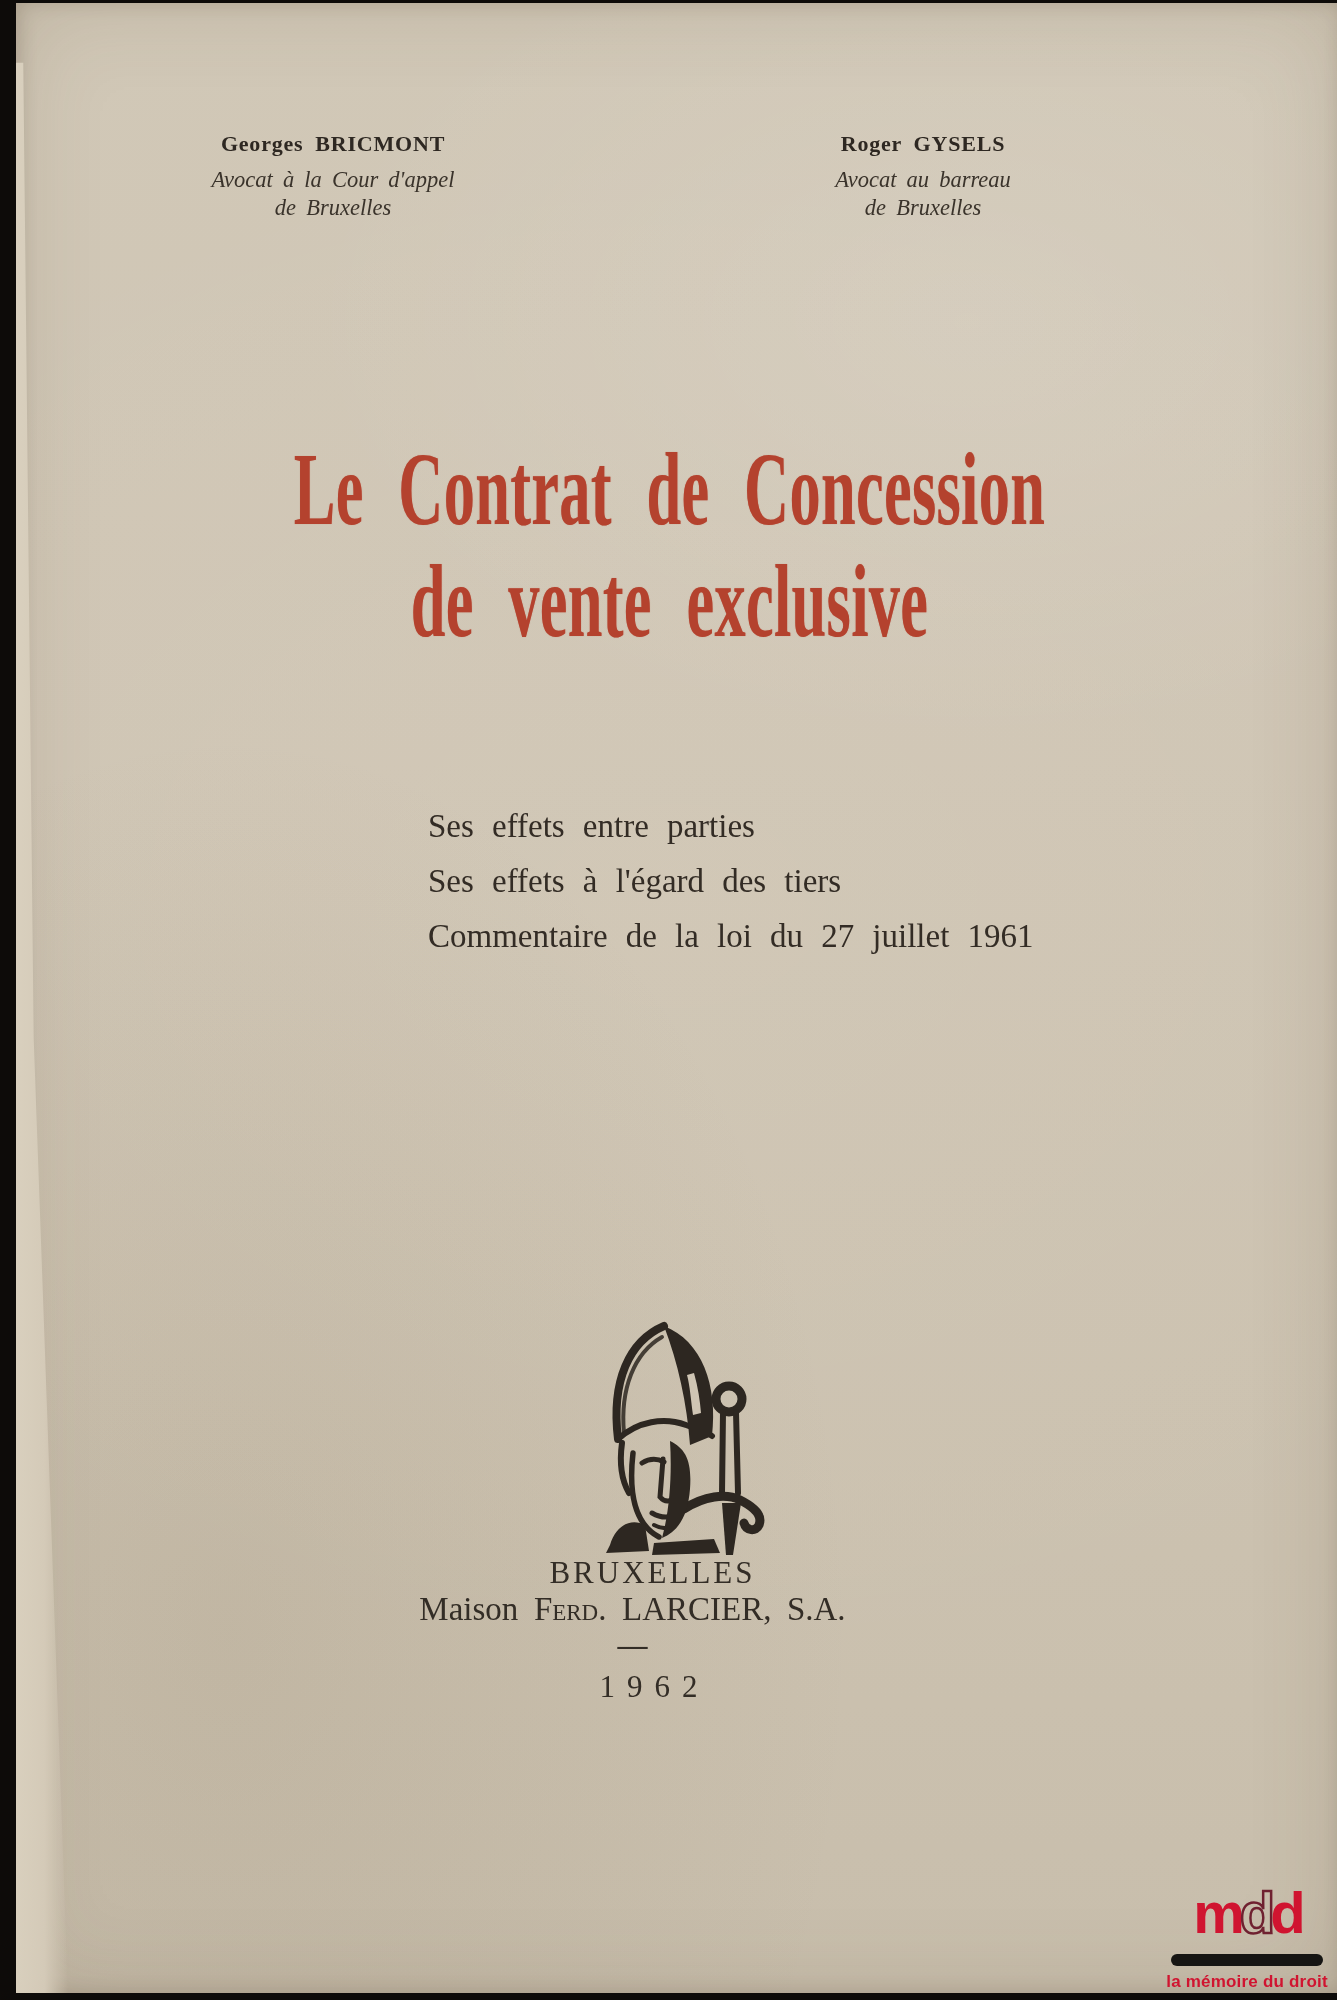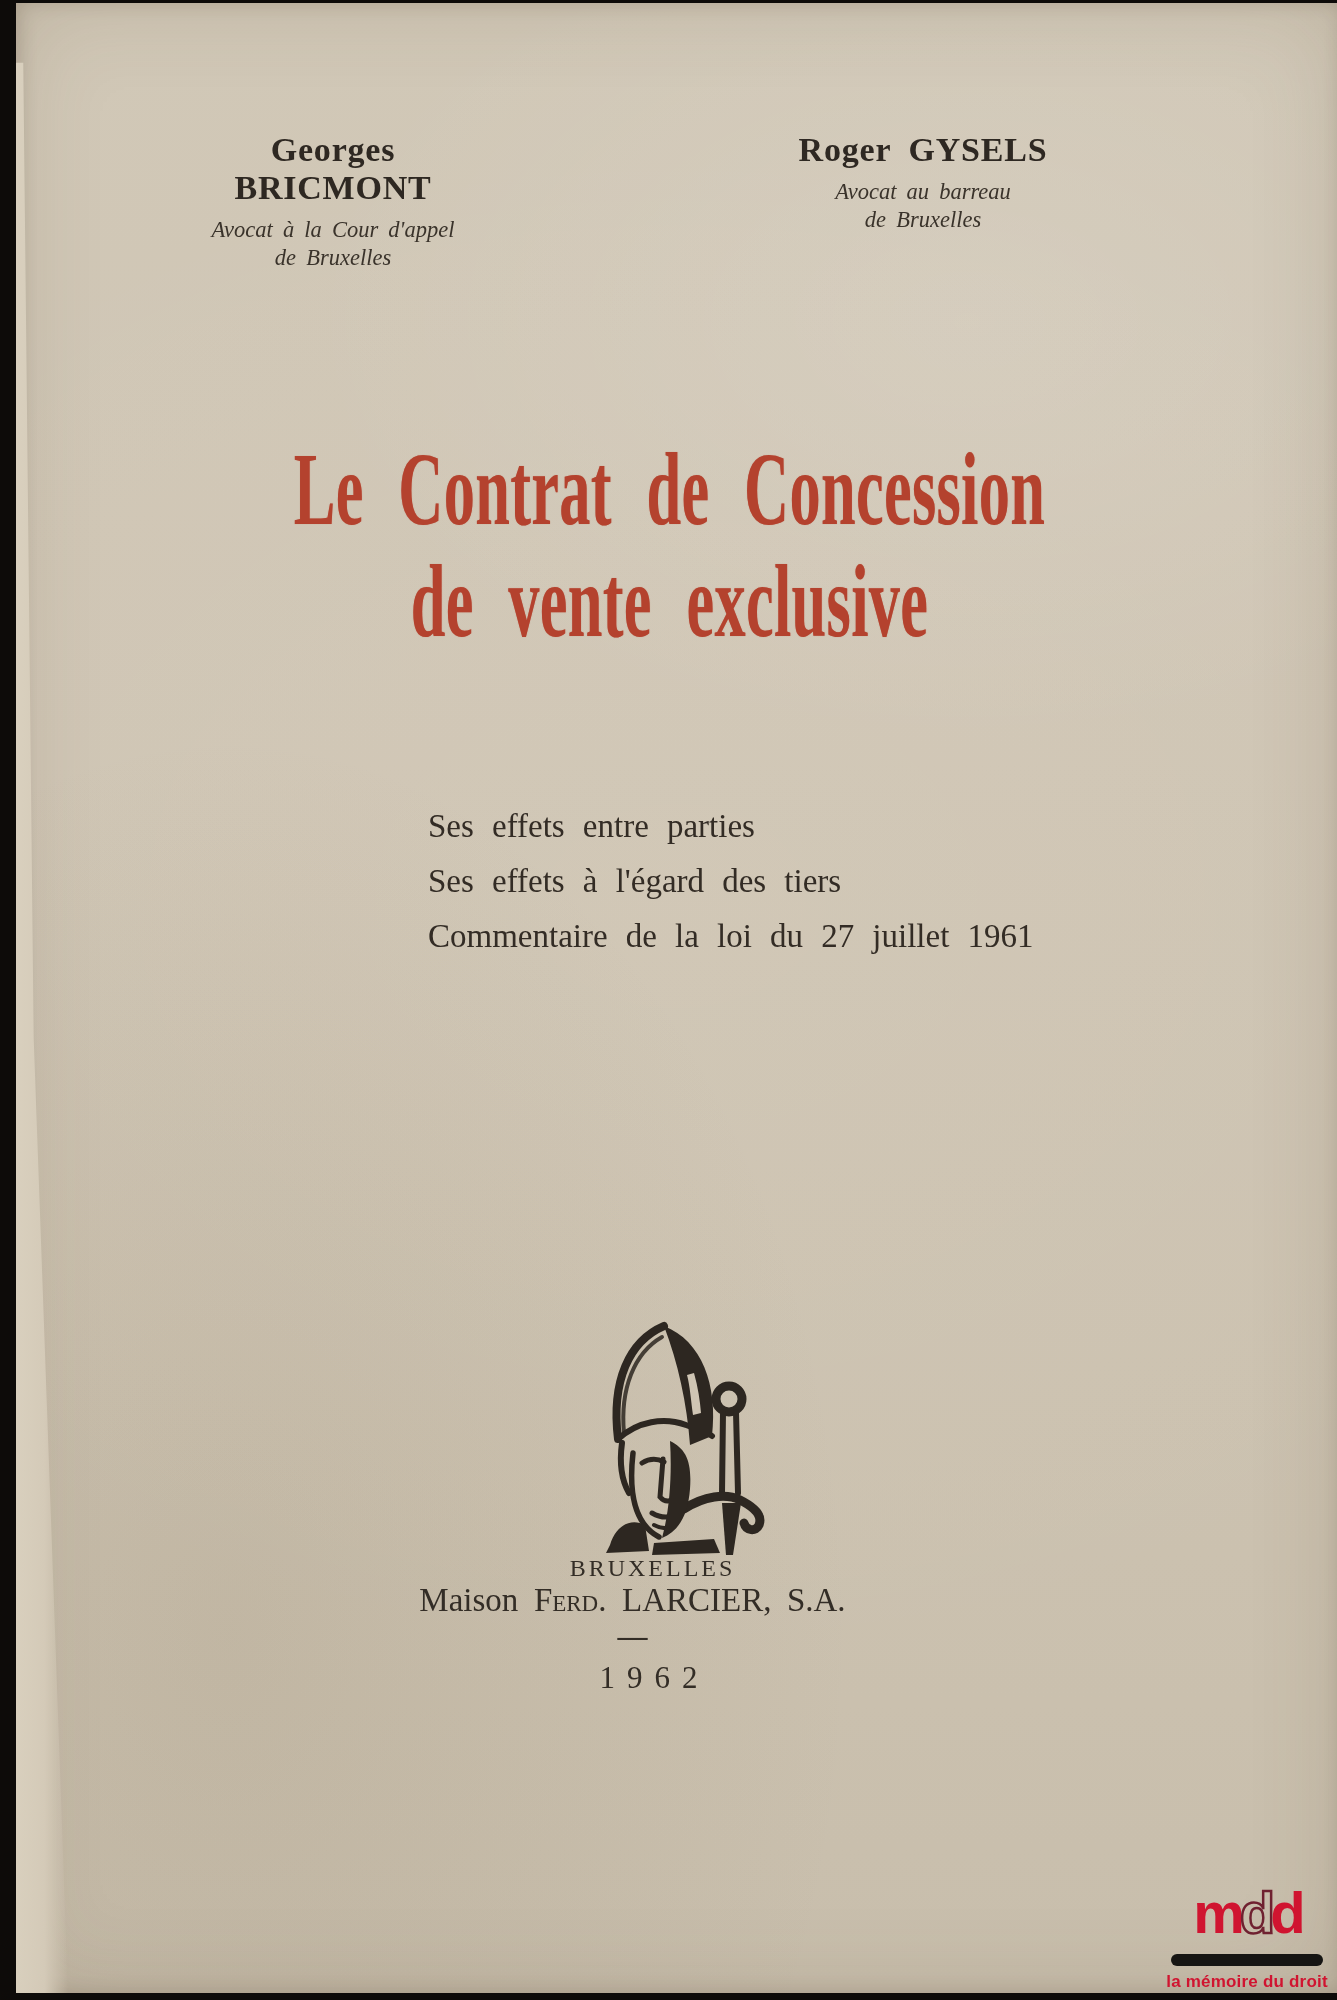--- a/index.html
+++ b/index.html
@@ -29,21 +29,21 @@
     clip-path: polygon(0 3%, 14% 3%, 34% 52%, 100% 100%, 0 100%);
     opacity: .95;
   }
   .content { position: absolute; inset: 0; z-index: 1; color: #332d26; }
 
   
   .author { position: absolute; top: 128px; width: 320px; text-align: center; }
   .author.left  { left: 157px; }
   .author.right { left: 747px; }
   .author-name {
-    font-size: 34px; font-weight: 700; letter-spacing: 0.8px;
+    font-size: 22px; font-weight: 700; letter-spacing: 0.8px;
     word-spacing: 0.25em; color: #2e2822;
   }
   .author-role { margin-top: 9px; font-style: italic; font-size: 22.5px; line-height: 28px; color: #3a332b; word-spacing: 0.2em; }
 
   
   .title-block {
     position: absolute; top: 430px; left: 8px; width: 1319px;
     padding-right: 28px; box-sizing: border-box;
     text-align: center; color: #b4422e;
   }
@@ -61,21 +61,21 @@
 
   
   .emblem { position: absolute; top: 1308px; left: 550px; width: 212px; height: 246px; }
 
   
   .publisher {
     position: absolute; top: 1552px; left: 0; width: 1319px;
     padding-right: 86px; box-sizing: border-box;
     text-align: center; color: #332d26;
   }
-  .pub-city { font-size: 24px; letter-spacing: 3px; word-spacing: 0.1em; padding-left: 40px; }
+  .pub-city { font-size: 31px; letter-spacing: 3px; word-spacing: 0.1em; padding-left: 40px; }
   .pub-house { font-size: 33px; word-spacing: 0.22em; }
   .pub-house .sc { font-variant: small-caps; }
   .pub-address { margin-top: 7px; font-size: 27px; word-spacing: 0.25em; }
   .pub-divider { margin-top: 6px; font-size: 30px; font-weight: 700; line-height: 22px; }
   .pub-year { margin-top: 13px; font-size: 31px; letter-spacing: 12px; padding-left: 44px; }
 
   
   .mdd {
     position: absolute; right: 1px; bottom: 1px; width: 178px;
     text-align: center; font-family: "Liberation Sans", sans-serif;

